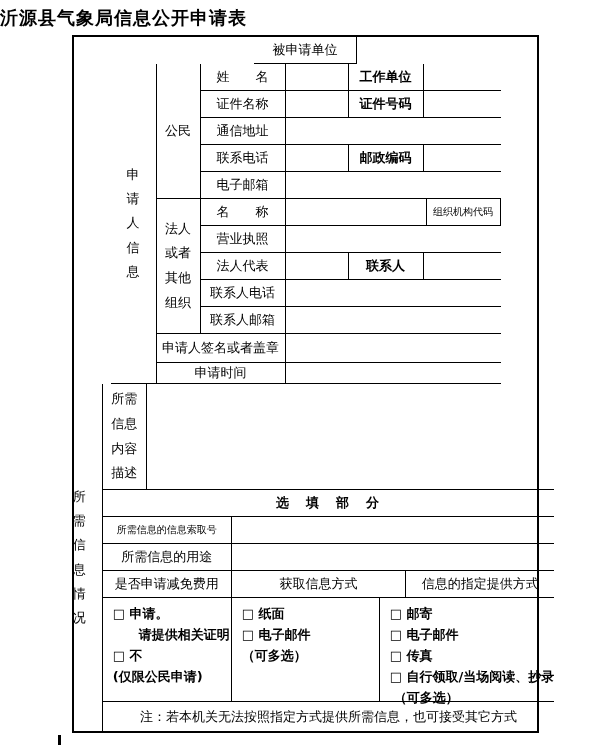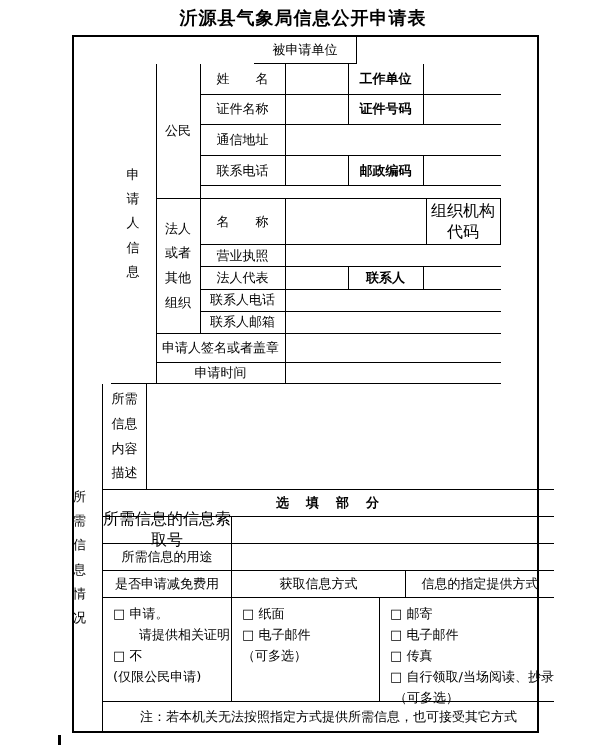--- a/index.html
+++ b/index.html
@@ -1,21 +1,21 @@
 <!DOCTYPE html>
 <html><head>
 <meta charset="utf-8">
 <style>
   * { box-sizing: border-box; margin: 0; padding: 0; }
   html, body { width: 606px; height: 747px; background: #ffffff; }
   body { position: relative; font-family: "DejaVu Sans", sans-serif; color: #000; }
 
   .page-title {
     position: absolute; top: 6px; left: 0; width: 606px;
-    text-align: center; font-size: 18px; font-weight: bold; letter-spacing: 1px;
+    font-size: 18px; font-weight: bold; letter-spacing: 1px;
   }
 
   .form-table {
     position: absolute; left: 72px; top: 35px; width: 467px; height: 698px;
     border: 2px solid #000; display: flex; flex-direction: column;
     font-size: 13px;
     align-items: center;
   }
 
   .row { display: flex; border-bottom: 1px solid #000; }
@@ -38,26 +38,26 @@
 
   .h27 { height: 27px; }
   .band-applicant { height: 320px; }
   .band-info { flex: 1 1 auto; }
   .sub5 { height: 133px; }
   .subrows { display: flex; flex-direction: column; flex: 1 1 auto; }
   .subrows > .row { flex: 1 1 auto; }
 
   .vtext { width: 1.3em; line-height: 1.85; word-break: break-all; text-align: center; }
   .vtext2 { width: 2.6em; line-height: 1.9; word-break: break-all; text-align: center; }
-  .small { font-size: 16px; }
+  .small { font-size: 10px; }
 
   .desc-row { height: 106px; }
   .opt-head { height: 27px; font-weight: bold; letter-spacing: 2px; }
   .check-row { height: 104px; }
-  .check-cell { padding: 5px 0 0 10px; line-height: 1.62; }
+  .check-cell { padding: 5px 0 0 10px; line-height: 1.62; font-weight: bold; }
   .check-line { white-space: nowrap; }
   .indent1 { padding-left: 26px; }
   .indent2 { padding-left: 4px; }
   .note-row { flex: 1 1 auto; }
 
   .cursor-mark { position: absolute; left: 58px; top: 735px; width: 3px; height: 10px; background: #000; }
 </style>
 </head>
 <body>
 
@@ -95,20 +95,21 @@
             <div class="cell wC lab">通信地址</div>
             <div class="cell grow"></div>
           </div>
           <div class="row">
             <div class="cell wC lab">联系电话</div>
             <div class="cell wD"></div>
             <div class="cell wE lab">邮政编码</div>
             <div class="cell grow"></div>
           </div>
           <div class="row">
+            <div class="cell wC lab">电子邮箱</div>
             <div class="cell grow"></div>
           </div>
         </div>
       </div>
 
       <div class="row sub5">
         <div class="cell wB lab">
           <div class="vtext2">法人或者其他组织</div>
         </div>
         <div class="cell grow subrows">

